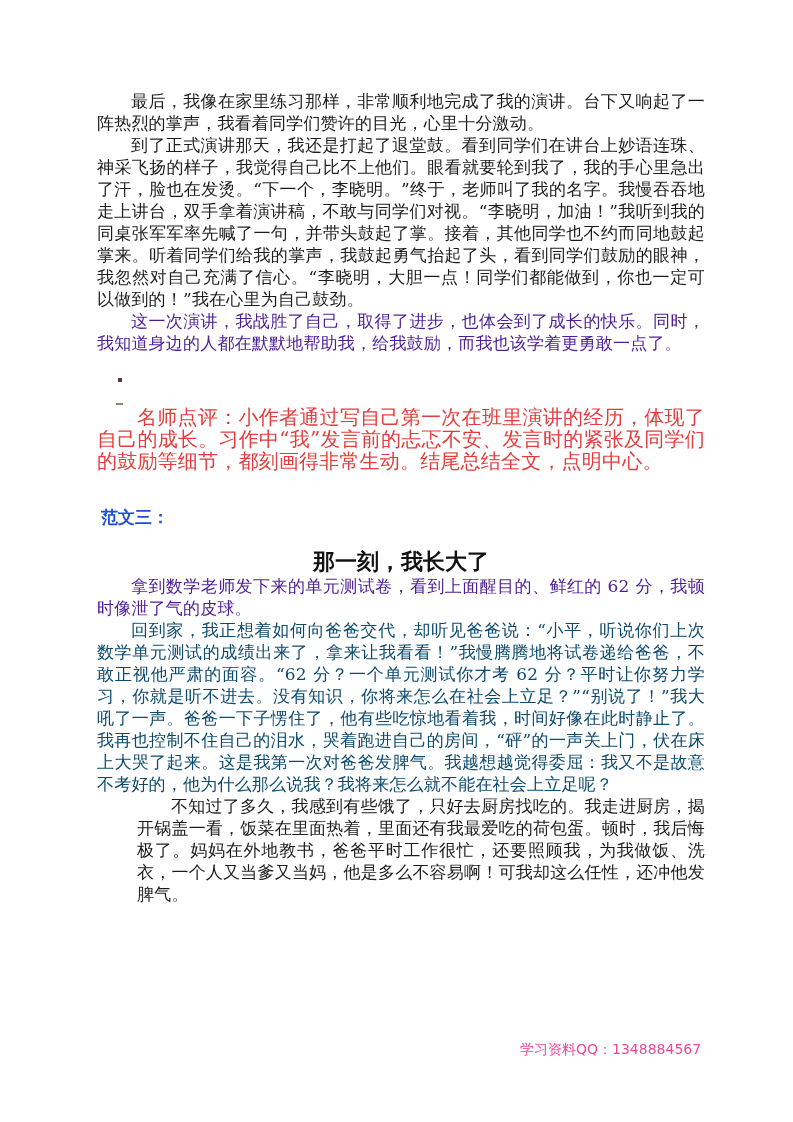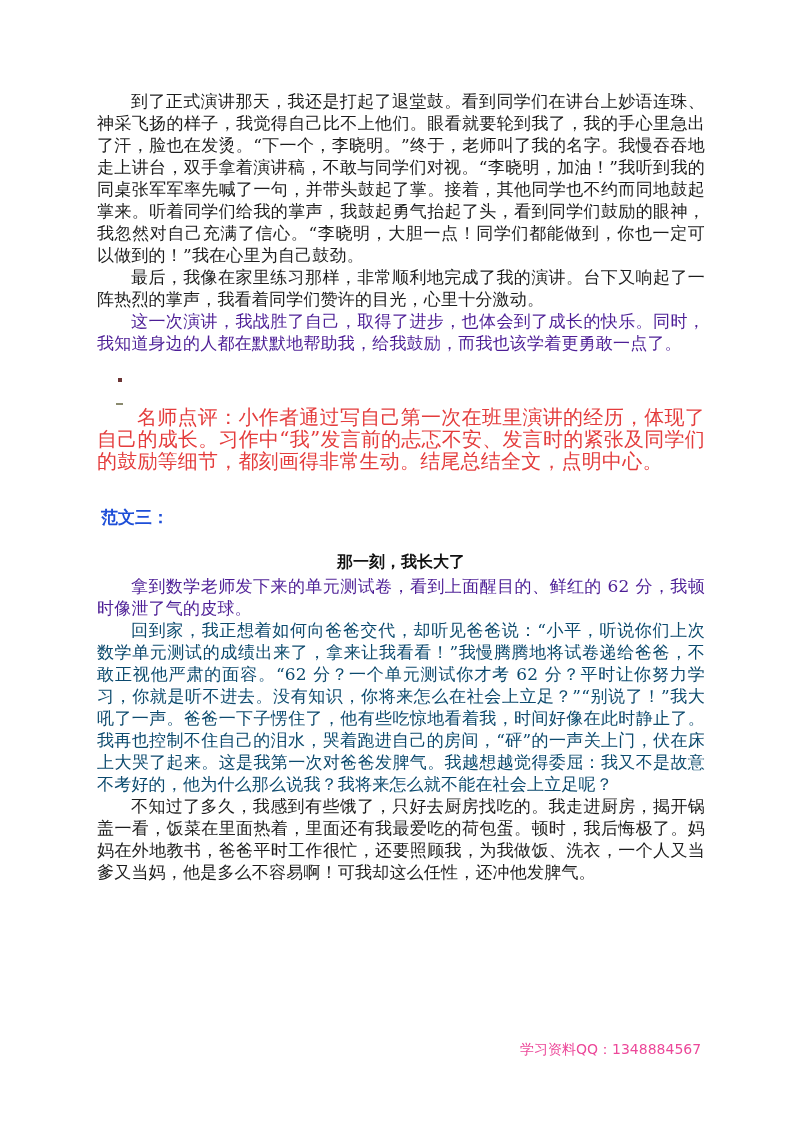--- a/index.html
+++ b/index.html
@@ -57,21 +57,21 @@
   }
   .essay-title {
     position: absolute;
     left: 97px;
     top: 550px;
     width: 608px;
     margin: 0;
     text-align: center;
     font-family: "DejaVu Sans", "Liberation Sans", sans-serif;
     font-weight: bold;
-    font-size: 16px;
+    font-size: 22px;
     line-height: 24px;
     color: #111111;
   }
   .essay2-block { top: 575px; }
   .footer-watermark {
     position: absolute;
     left: 520px;
     top: 1040px;
     margin: 0;
     font-family: "DejaVu Sans", "Liberation Sans", sans-serif;
@@ -79,37 +79,37 @@
     line-height: 18px;
     color: #3a3a3a;
   }
 </style>
 </head>
 <body>
 
 <div class="page">
 
   <div class="content essay1-block" style="position:absolute;">
+    <p class="body-par" style="color: rgb(28, 28, 28);">最后，我像在家里练习那样，非常顺利地完成了我的演讲。台下又响起了一阵热烈的掌声，我看着同学们赞许的目光，心里十分激动。</p>
     <p class="body-par" style="color: rgb(28, 28, 28);">到了正式演讲那天，我还是打起了退堂鼓。看到同学们在讲台上妙语连珠、神采飞扬的样子，我觉得自己比不上他们。眼看就要轮到我了，我的手心里急出了汗，脸也在发烫。“下一个，李晓明。”终于，老师叫了我的名字。我慢吞吞地走上讲台，双手拿着演讲稿，不敢与同学们对视。“李晓明，加油！”我听到我的同桌张军军率先喊了一句，并带头鼓起了掌。接着，其他同学也不约而同地鼓起掌来。听着同学们给我的掌声，我鼓起勇气抬起了头，看到同学们鼓励的眼神，我忽然对自己充满了信心。“李晓明，大胆一点！同学们都能做到，你也一定可以做到的！”我在心里为自己鼓劲。</p>
-    <p class="body-par" style="color: rgb(28, 28, 28);">最后，我像在家里练习那样，非常顺利地完成了我的演讲。台下又响起了一阵热烈的掌声，我看着同学们赞许的目光，心里十分激动。</p>
     <p class="body-par" style="color: #4c1d95;">这一次演讲，我战胜了自己，取得了进步，也体会到了成长的快乐。同时，我知道身边的人都在默默地帮助我，给我鼓励，而我也该学着更勇敢一点了。</p>
   </div>
 
   <span class="stray-mark mark1"></span>
   <span class="stray-mark mark2"></span>
 
   <div class="content comment-block" style="position:absolute;">
     <p class="comment-par" id="comment-text" style="color: rgb(228, 60, 60);">名师点评：小作者通过写自己第一次在班里演讲的经历，体现了自己的成长。习作中“我”发言前的忐忑不安、发言时的紧张及同学们的鼓励等细节，都刻画得非常生动。结尾总结全文，点明中心。</p>
   </div>
 
   <p class="section-heading">范文三：</p>
 
   <p class="essay-title">那一刻，我长大了</p>
 
   <div class="content essay2-block" style="position:absolute;">
     <p class="body-par" style="color: #4c1d95;">拿到数学老师发下来的单元测试卷，看到上面醒目的、鲜红的 62 分，我顿时像泄了气的皮球。</p>
     <p class="body-par" style="color: #0c4a6e;">回到家，我正想着如何向爸爸交代，却听见爸爸说：“小平，听说你们上次数学单元测试的成绩出来了，拿来让我看看！”我慢腾腾地将试卷递给爸爸，不敢正视他严肃的面容。“62 分？一个单元测试你才考 62 分？平时让你努力学习，你就是听不进去。没有知识，你将来怎么在社会上立足？”“别说了！”我大吼了一声。爸爸一下子愣住了，他有些吃惊地看着我，时间好像在此时静止了。我再也控制不住自己的泪水，哭着跑进自己的房间，“砰”的一声关上门，伏在床上大哭了起来。这是我第一次对爸爸发脾气。我越想越觉得委屈：我又不是故意不考好的，他为什么那么说我？我将来怎么就不能在社会上立足呢？</p>
-    <p class="body-par" style="color: rgb(28, 28, 28);">不知过了多久，我感到有些饿了，只好去厨房找吃的。我走进厨房，揭开锅盖一看，饭菜在里面热着，里面还有我最爱吃的荷包蛋。顿时，我后悔极了。妈妈在外地教书，爸爸平时工作很忙，还要照顾我，为我做饭、洗衣，一个人又当爹又当妈，他是多么不容易啊！可我却这么任性，还冲他发脾气。</p>
+    <p class="body-par" style="color: rgb(28, 28, 28); margin-left: 40px;">不知过了多久，我感到有些饿了，只好去厨房找吃的。我走进厨房，揭开锅盖一看，饭菜在里面热着，里面还有我最爱吃的荷包蛋。顿时，我后悔极了。妈妈在外地教书，爸爸平时工作很忙，还要照顾我，为我做饭、洗衣，一个人又当爹又当妈，他是多么不容易啊！可我却这么任性，还冲他发脾气。</p>
   </div>
 
   <p class="footer-watermark" style="color: #ec4899;">学习资料QQ：1348884567</p>
 
 </div>
 
 </body></html>

